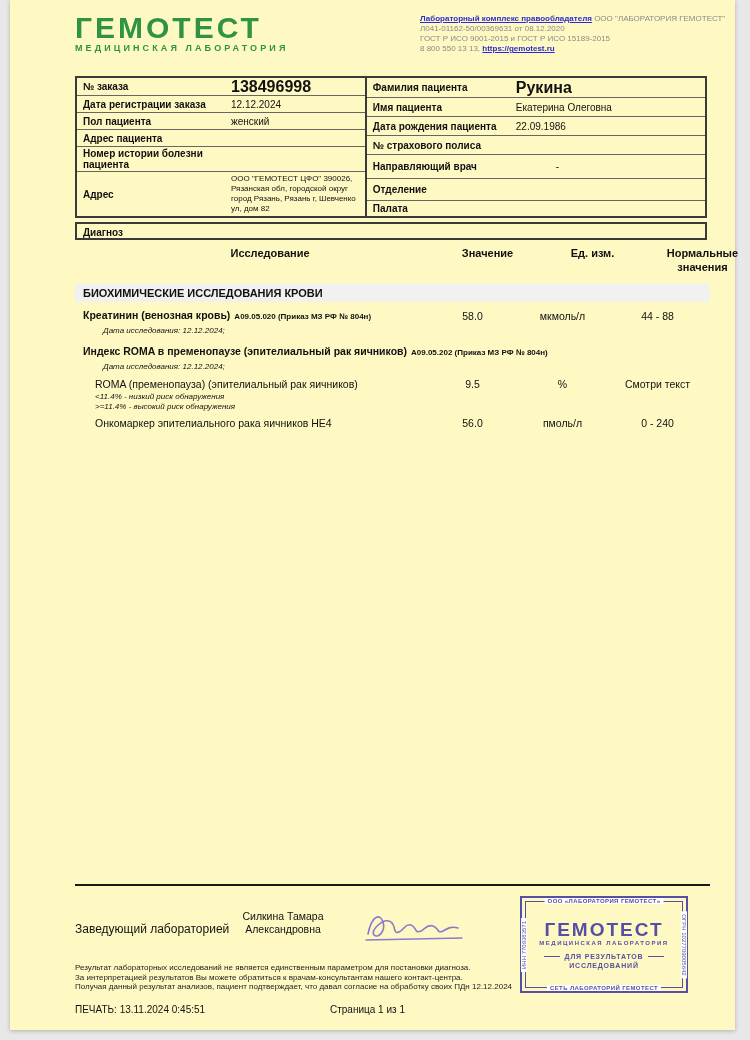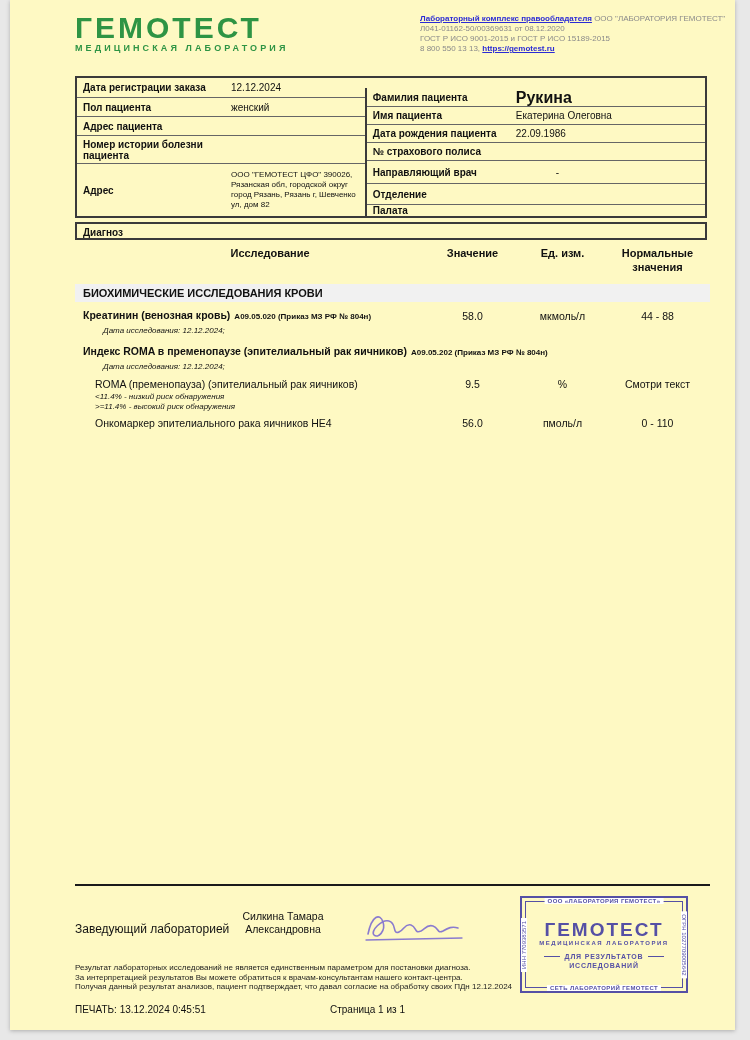--- a/index.html
+++ b/index.html
@@ -12,37 +12,37 @@
   .logo-title{font-weight:bold;font-size:30px;line-height:28px;letter-spacing:3px;color:#2e9444;}
   .logo-sub{font-weight:bold;font-size:9px;letter-spacing:3.1px;color:#2e9444;margin-top:1px;}
   .license{position:absolute;left:410px;top:14px;width:315px;font-size:8px;line-height:10px;color:#8a8a8a;}
   .lnk{color:#2b2bd5;text-decoration:underline;cursor:pointer;}
   .lnk.b{font-weight:bold;}
 
   
   .ptable{position:absolute;left:65px;top:76px;width:632px;height:142px;border:2px solid #3a3a3a;display:flex;box-sizing:border-box;}
   .half{display:flex;flex-direction:column;box-sizing:border-box;}
   .half.l{width:314px;}
-  .half.r{width:371px;border-left:2px solid #3a3a3a;margin-top:10px;}
+  .half.r{width:371px;border-left:2px solid #3a3a3a;}
   .prow{display:grid;box-sizing:border-box;border-top:1px solid #666;}
   .prow:first-child{border-top:none;}
   .half.l .prow{grid-template-columns:150px 1fr;}
   .half.r .prow{grid-template-columns:145px 1fr;}
   .r19{height:19px;} .r24{height:24px;gap:40px;} .r22{height:22px;} .r28{height:28px;} .grow{flex:1;}
   .plabel{font-weight:bold;font-size:10px;line-height:11px;padding:0 6px;display:flex;align-items:center;}
   .pvalue{font-size:10px;padding:0 4px;display:flex;align-items:center;}
   .pvalue.big{font-size:16px;font-weight:bold;line-height:17px;}
   .pvalue.small{font-size:8px;line-height:10px;padding:2px 4px;}
 
   .diag{position:absolute;left:65px;top:222px;width:632px;height:18px;border:2px solid #3a3a3a;box-sizing:border-box;display:flex;align-items:flex-end;}
   .diag .plabel{font-size:10px;}
 
   
   .results{position:absolute;left:65px;top:246px;width:635px;}
-  .rgrid{display:grid;grid-template-columns:350px 95px 85px 105px;align-items:start;}
+  .rgrid{display:grid;grid-template-columns:350px 95px 85px 105px;align-items:start;gap:15px;}
   .res-head{font-weight:bold;font-size:11px;line-height:14px;margin-bottom:10px;}
   .rh-test{text-align:center;padding-left:40px;}
   .rh-c{text-align:center;}
   .secbar{background:#f1f1f1;height:18px;display:flex;align-items:center;font-weight:bold;font-size:11px;padding-left:8px;box-sizing:border-box;}
   .trow{display:grid;grid-template-columns:350px 95px 85px 105px;align-items:center;font-size:10.5px;line-height:16px;}
   .tname{padding-left:8px;white-space:nowrap;}
   .tname.bold{font-weight:bold;}
   .tname.ind{padding-left:20px;}
   .tcode{font-weight:bold;font-size:8px;margin-left:4px;}
   .tc{text-align:center;}
@@ -89,20 +89,24 @@
     <div class="license">
       <div><a class="lnk b">Лабораторный комплекс правообладателя</a><span> ООО "ЛАБОРАТОРИЯ ГЕМОТЕСТ"</span></div>
       <div>Л041-01162-50/00369631 от 08.12.2020</div>
       <div>ГОСТ Р ИСО 9001-2015 и ГОСТ Р ИСО 15189-2015</div>
       <div><span>8 800 550 13 13, </span><a class="lnk b">https://gemotest.ru</a></div>
     </div>
 
     <div class="ptable">
       <div class="half l">
         <div class="prow r19">
+          <div class="plabel">№ заказа</div>
+          <div class="pvalue big">138496998</div>
+        </div>
+        <div class="prow r19">
           <div class="plabel">Дата регистрации заказа</div>
           <div class="pvalue">12.12.2024</div>
         </div>
         <div class="prow r19">
           <div class="plabel">Пол пациента</div>
           <div class="pvalue">женский</div>
         </div>
         <div class="prow r19">
           <div class="plabel">Адрес пациента</div>
           <div class="pvalue"></div>
@@ -186,21 +190,21 @@
         <div class="tc">%</div>
         <div class="tc">Смотри текст</div>
       </div>
       <div class="risknote">&lt;11.4% - низкий риск обнаружения</div>
       <div class="risknote">&gt;=11.4% - высокий риск обнаружения</div>
 
       <div class="trow mt3">
         <div class="tname ind">Онкомаркер эпителиального рака яичников HE4</div>
         <div class="tc">56.0</div>
         <div class="tc">пмоль/л</div>
-        <div class="tc">0 - 110</div>
+        <div class="tc">0 - 240</div>
       </div>
     </div>
 
     <div class="fline"></div>
     <div class="fpos">Заведующий лабораторией</div>
     <div class="fname">
       <div>Силкина Тамара</div>
       <div>Александровна</div>
     </div>
 
@@ -227,17 +231,17 @@
         </div>
       </div>
     </div>
 
     <div class="disclaimer">
       <div>Результат лабораторных исследований не является единственным параметром для постановки диагноза.</div>
       <div>За интерпретацией результатов Вы можете обратиться к врачам-консультантам нашего контакт-центра.</div>
       <div>Получая данный результат анализов, пациент подтверждает, что давал согласие на обработку своих ПДн 12.12.2024</div>
     </div>
 
-    <div class="printline">ПЕЧАТЬ: 13.12.2024 0:45:51</div>
+    <div class="printline">ПЕЧАТЬ: 13.11.2024 0:45:51</div>
     <div class="pageline">Страница 1 из 1</div>
 
   </div>
 </div>
 
 </body></html>

